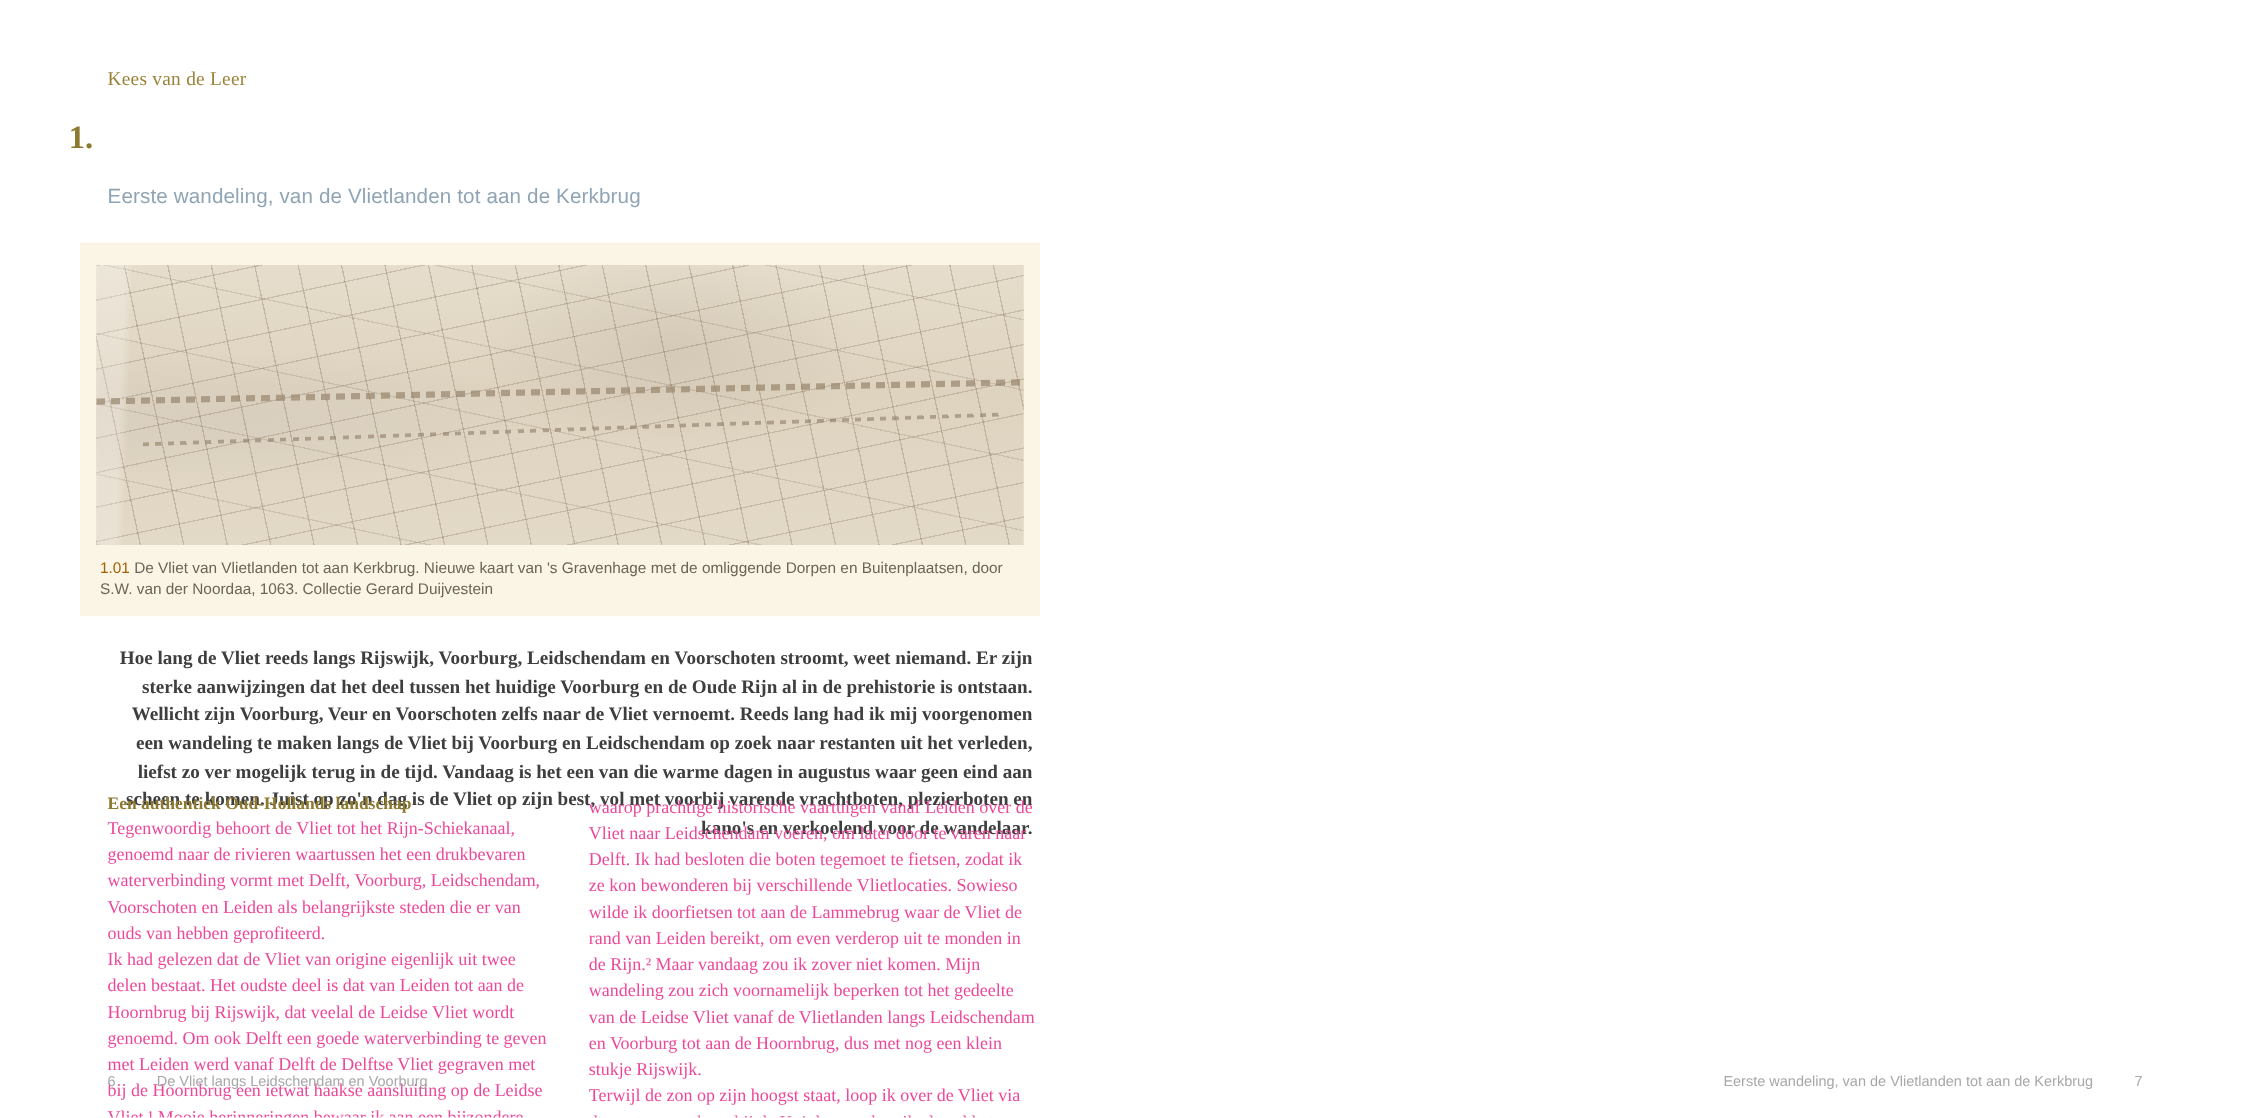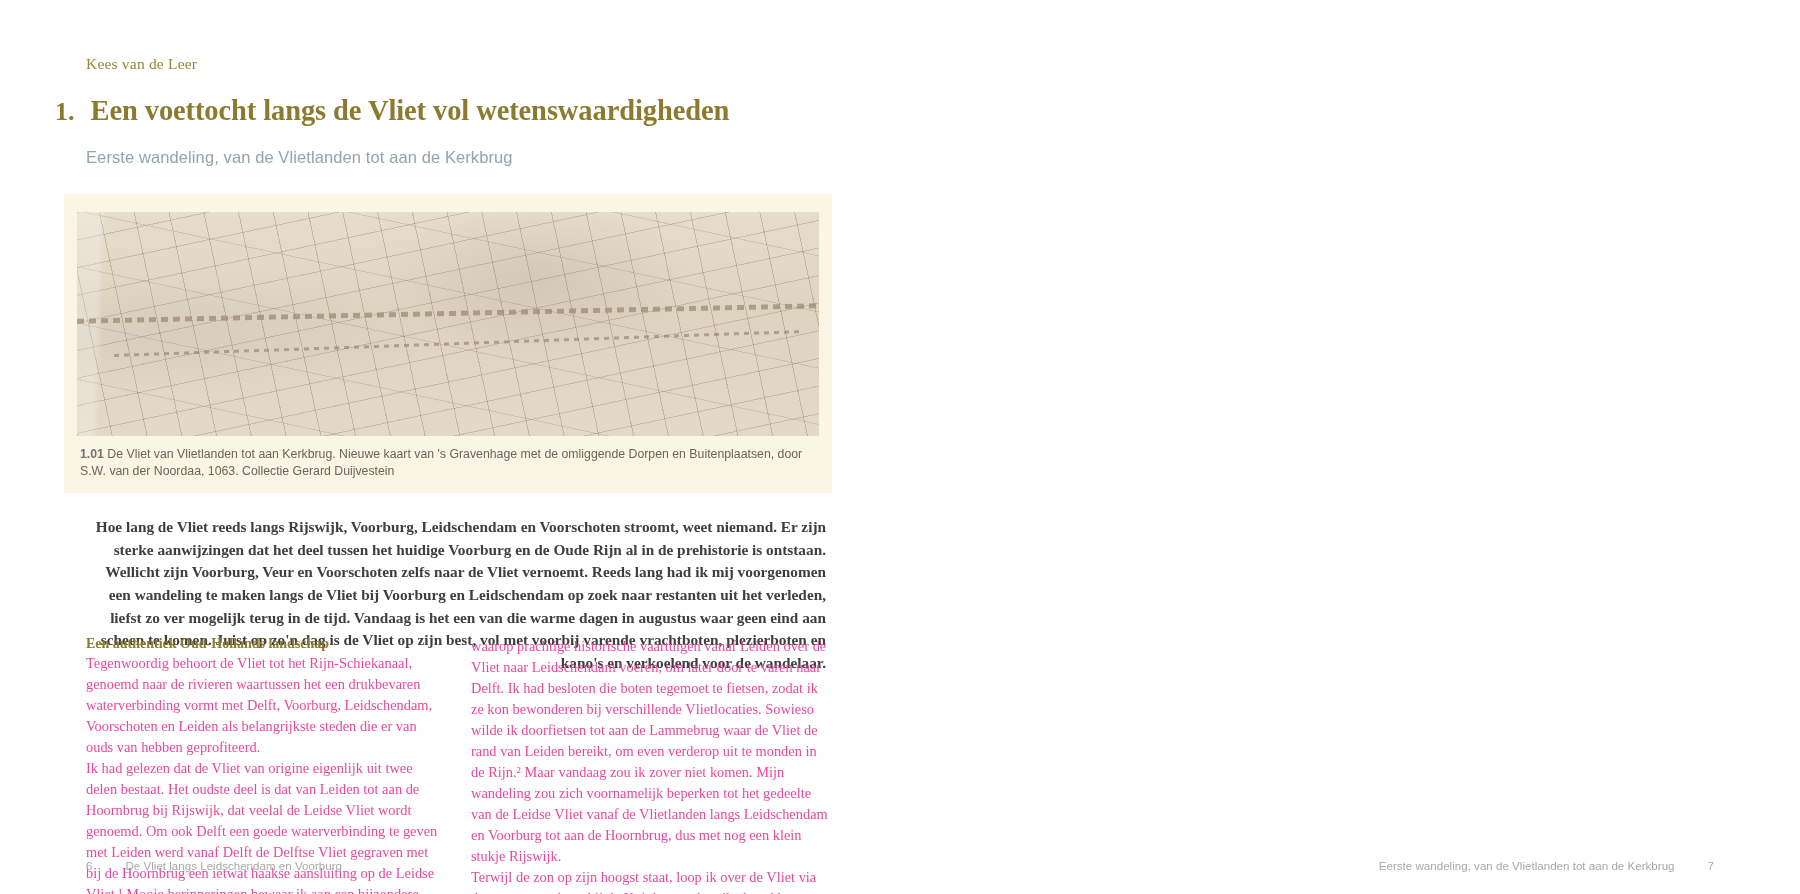--- a/index.html
+++ b/index.html
@@ -66,21 +66,21 @@
   .map-img::before{
     content:"";position:absolute;left:5%;right:2%;top:58%;height:3px;
     background:repeating-linear-gradient(90deg,#8d7c66 0 5px,rgba(0,0,0,0) 5px 10px);
     transform:rotate(-2deg);opacity:.6;
   }
   .fig-caption{
     padding:10px 16px 0 16px;
     font-family:"Liberation Sans", sans-serif;
     font-size:12.3px;line-height:1.42;color:#6d6457;
   }
-  .fig-caption b{color:#737373;font-weight:bold;}
+  .fig-caption b{color:#a16207;font-weight:normal;}
 
   
   .intro{
     position:absolute;left:86px;top:516px;width:740px;
     font-family:"Liberation Serif", serif;
     font-size:15.3px;line-height:1.48;font-weight:bold;color:#3e3e3e;
     text-align:right;
   }
 
   
@@ -118,21 +118,20 @@
 <body>
 
 <div class="spread">
 
   <div class="page page-left">
 
     <div class="byline">Kees van de Leer</div>
 
     <div class="chapter-head">
       <span class="chapter-num">1.</span>
-      <span class="chapter-title">Een voettocht langs de Vliet vol wetenswaardigheden</span>
     </div>
 
     <div class="subtitle">Eerste wandeling, van de Vlietlanden tot aan de Kerkbrug</div>
 
     <div class="fig-block">
       <div class="fig-img-wrap">
         <div class="map-img"></div>
       </div>
       <div class="fig-caption">
         <b>1.01</b>

